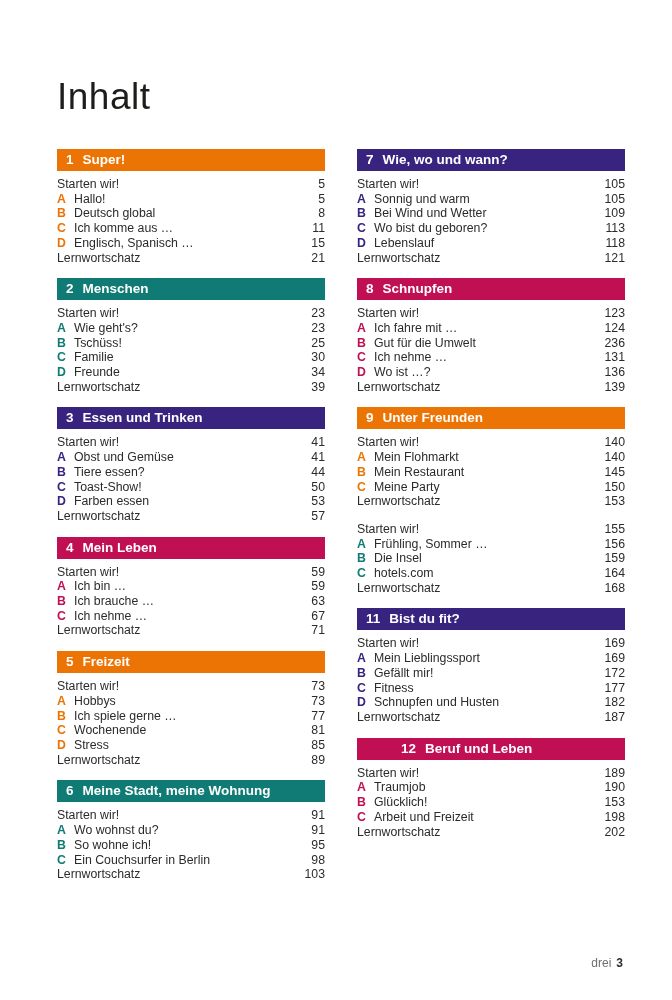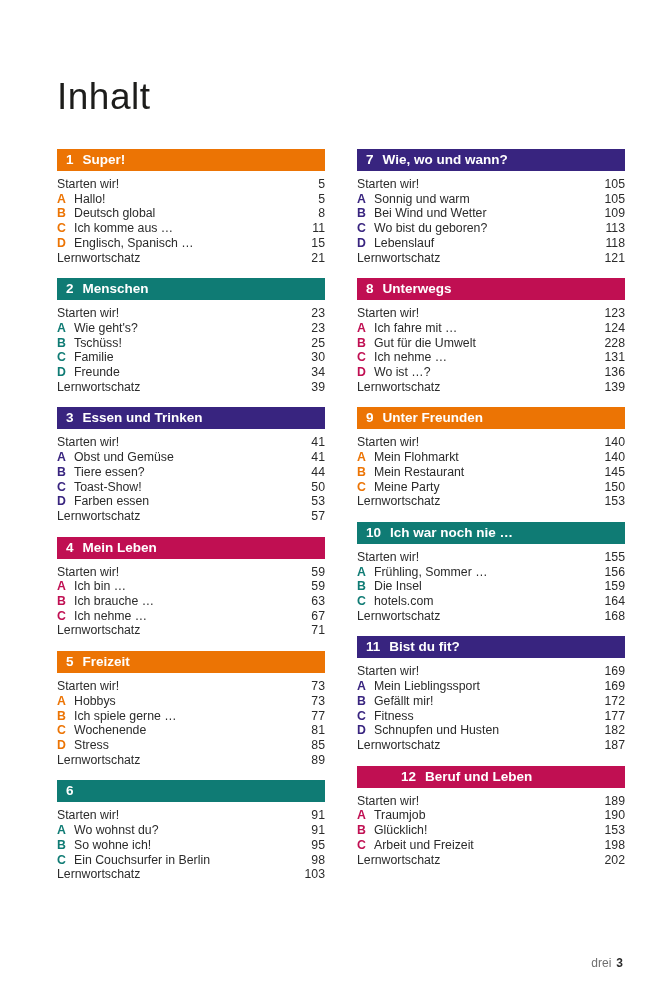--- a/index.html
+++ b/index.html
@@ -234,20 +234,21 @@
             </li>
             <li class="row italic">
               <span class="label">Lernwortschatz</span>
               <span class="page-num">89</span>
             </li>
           </ul>
   </section>
         <section class="chapter">
     <header class="chapter-header" style="background: rgb(15, 123, 116);">
       <span class="ch-num">6</span>
+      <span class="ch-title">Meine Stadt, meine Wohnung</span>
     </header>
     <ul class="chapter-items">
             <li class="row">
               <span class="label">Starten wir!</span>
               <span class="page-num">91</span>
             </li>
             <li class="row">
               <span class="letter" style="color: rgb(15, 123, 116);">A</span>
               <span class="label">Wo wohnst du?</span>
               <span class="page-num">91</span>
@@ -302,36 +303,36 @@
             </li>
             <li class="row italic">
               <span class="label">Lernwortschatz</span>
               <span class="page-num">121</span>
             </li>
           </ul>
   </section>
         <section class="chapter">
     <header class="chapter-header" style="background: rgb(192, 15, 82);">
       <span class="ch-num">8</span>
-      <span class="ch-title">Unterwegs</span>
+      <span class="ch-title">Schnupfen</span>
     </header>
     <ul class="chapter-items">
             <li class="row">
               <span class="label">Starten wir!</span>
               <span class="page-num">123</span>
             </li>
             <li class="row">
               <span class="letter" style="color: rgb(192, 15, 82);">A</span>
               <span class="label">Ich fahre mit …</span>
               <span class="page-num">124</span>
             </li>
             <li class="row">
               <span class="letter" style="color: rgb(192, 15, 82);">B</span>
               <span class="label">Gut für die Umwelt</span>
-              <span class="page-num">228</span>
+              <span class="page-num">236</span>
             </li>
             <li class="row">
               <span class="letter" style="color: rgb(192, 15, 82);">C</span>
               <span class="label">Ich nehme …</span>
               <span class="page-num">131</span>
             </li>
             <li class="row">
               <span class="letter" style="color: rgb(192, 15, 82);">D</span>
               <span class="label">Wo ist …?</span>
               <span class="page-num">136</span>
@@ -367,24 +368,20 @@
               <span class="label">Meine Party</span>
               <span class="page-num">150</span>
             </li>
             <li class="row italic">
               <span class="label">Lernwortschatz</span>
               <span class="page-num">153</span>
             </li>
           </ul>
   </section>
         <section class="chapter">
-    <header class="chapter-header" style="background: rgb(15, 123, 116);">
-      <span class="ch-num">10</span>
-      <span class="ch-title">Ich war noch nie …</span>
-    </header>
     <ul class="chapter-items">
             <li class="row">
               <span class="label">Starten wir!</span>
               <span class="page-num">155</span>
             </li>
             <li class="row">
               <span class="letter" style="color: rgb(15, 123, 116);">A</span>
               <span class="label">Frühling, Sommer …</span>
               <span class="page-num">156</span>
             </li>

